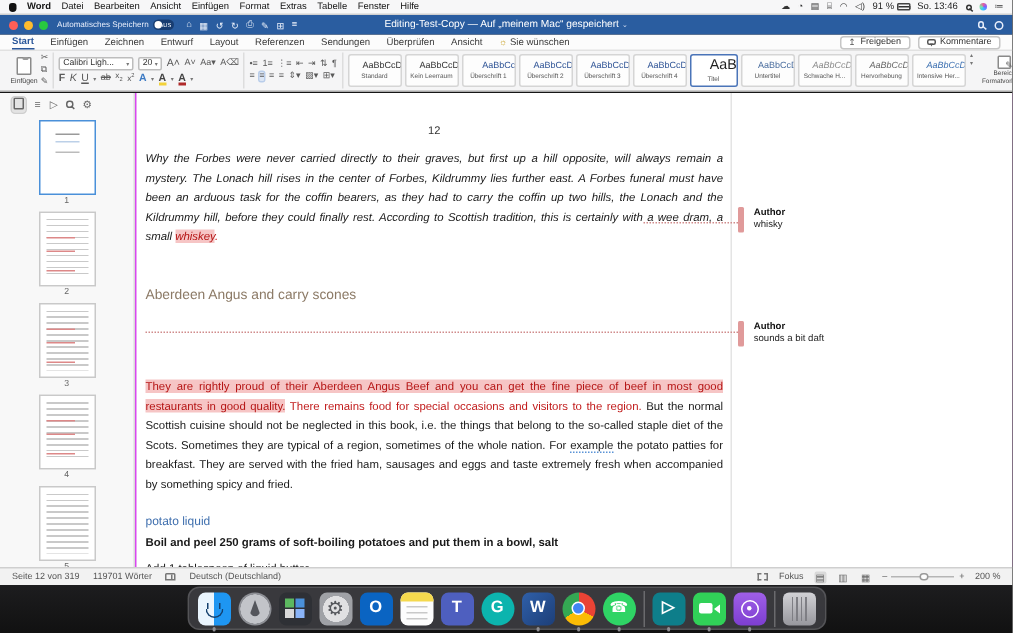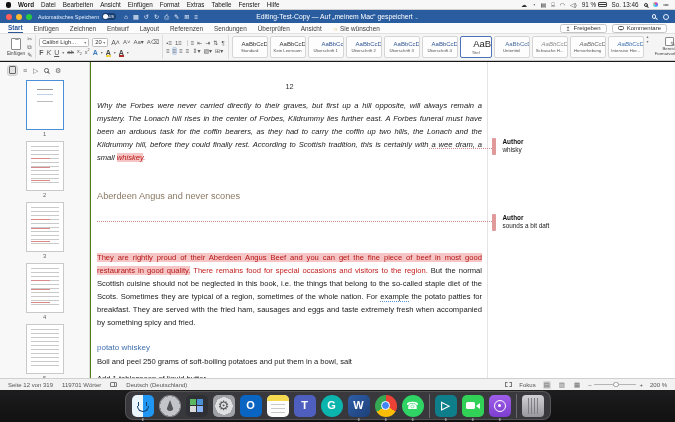--- a/index.html
+++ b/index.html
@@ -99,21 +99,21 @@
   .sk-subtle .prev { color:#8a8a8a; font-style:italic; }
   .sk-emphasis .prev { color:#666; font-style:italic; }
   .sk-intense .prev { color:#3b6fb0; font-style:italic; }
   .gal-exp { display:flex; flex-direction:column; font-size:4px; color:#777; line-height:1.2; }
   .pane-btn { display:flex; flex-direction:column; align-items:center; gap:1px; padding:0 3px; }
   .pane-ic { width:9px; height:9px; border:0.8px solid #8a8a8a; border-radius:1px; position:relative; background:#fff; }
   .pane-ic::after { content:"✎"; position:absolute; font-size:6px; color:#666; right:-2px; bottom:-2px; }
   .pane-lbl { font-size:4.3px; color:#444; text-align:center; line-height:1.15; }
 
   
-  .content { position:absolute; top:62px; left:0; right:0; height:316px; background:#4d7c0f; overflow:hidden; }
+  .content { position:absolute; top:62px; left:0; right:0; height:316px; background:#d946ef; overflow:hidden; }
 
   
   .thumbs { position:absolute; top:0; left:0; bottom:0; width:90px; background:#f8f8f8; border-right:1px solid #dadada; overflow:hidden; }
   .thumb-bar { height:16px; display:flex; align-items:center; gap:6px; padding:0 8px; font-size:7px; color:#666; }
   .tbar-ic { line-height:1; }
   .tbar-ic.sel { background:#e3e3e3; outline:1px solid #cfcfcf; border-radius:2px; padding:0 1px; }
   .pagedoc { width:7px; height:8px; border:0.8px solid #666; border-radius:1px; display:inline-block; }
   .mag-g { width:4.5px; height:4.5px; border:0.9px solid #666; border-radius:50%; position:relative; display:inline-block; }
   .mag-g::after { content:""; position:absolute; width:2.5px; height:0.9px; background:#666; right:-2px; bottom:-1px; transform:rotate(40deg); }
   .thumb-list { display:flex; flex-direction:column; align-items:center; gap:4px; padding-top:2px; }
@@ -130,21 +130,21 @@
   .docarea { position:absolute; left:91px; top:0; right:0; bottom:0; background:#fff; }
   .page-edge { position:absolute; left:396px; top:0; bottom:0; border-left:1px solid #e4e4e4; }
   .doc-text { position:absolute; left:6px; width:385px; top:0; bottom:0; font-size:7.6px; color:#1a1a1a; }
   .doc-text > div { position:absolute; left:0; width:385px; }
   .pageno { top:20px; text-align:center; font-size:7.4px; color:#333; }
   .para { text-align:justify; line-height:13px; }
   .p1 { top:37px;font-style:italic; }
   .h1 { top:129px; font-size:9.2px; color:#8c7a66; }
   .p2 { top:161px;margin-top:28px; }
   .h2 { top:281px; font-size:8px; color:#3f6fae; }
-  .r1 { top:293px; line-height:13px; }
+  .r1 { top:293px; line-height:13px;font-weight:bold; }
   .r2 { top:310px; line-height:13px; }
   .seg-normal { color:#1a1a1a; }
   .seg-red { color:#c11a1a; }
   .seg-mark-red { color:#b51515; background:#f6c5c5; }
   .seg-spell { color:#1a1a1a; border-bottom:1px dotted #5b93d6; }
 
   
   .dotline { position:absolute; border-top:1px dotted #d08b8b; height:0; }
   .dl1 { top:86px; left:338px; width:63px; }
   .dl2 { top:159px; left:6px; width:395px; }
@@ -481,23 +481,23 @@
           </div>
         </div>
     </div>
 
     <div class="docarea">
       <div class="page-edge"></div>
 
       <div class="doc-text">
         <div class="pageno">12</div>
         <div class="para p1"><span class="seg-normal">Why the Forbes were never carried directly to their graves, but first up a hill opposite, will always remain a mystery. The Lonach hill rises in the center of Forbes, Kildrummy lies further east. A Forbes funeral must have been an arduous task for the coffin bearers, as they had to carry the coffin up two hills, the Lonach and the Kildrummy hill, before they could finally rest. According to Scottish tradition, this is certainly with a wee dram, a small </span><span class="seg-mark-red">whiskey</span><span class="seg-red">.</span></div>
-        <div class="h1">Aberdeen Angus and never scones</div>
+        <div class="h1">Aberdeen Angus and carry scones</div>
         <div class="para p2"><span class="seg-mark-red">They are rightly proud of their Aberdeen Angus Beef and you can get the fine piece of beef in most good restaurants in good quality.</span><span class="seg-red"> There remains food for special occasions and visitors to the region.</span><span class="seg-normal"> But the normal Scottish cuisine should not be neglected in this book, i.e. the things that belong to the so-called staple diet of the Scots. Sometimes they are typical of a region, sometimes of the whole nation. For </span><span class="seg-spell">example</span><span class="seg-normal"> the potato patties for breakfast. They are served with the fried ham, sausages and eggs and taste extremely fresh when accompanied by something spicy and fried.</span></div>
-        <div class="h2">potato whiskey</div>
+        <div class="h2">potato liquid</div>
         <div class="r1">Boil and peel 250 grams of soft-boiling potatoes and put them in a bowl, salt</div>
         <div class="r2">Add 1 tablespoon of liquid butter</div>
       </div>
 
       <div class="dotline dl1"></div>
       <div class="dotline dl2"></div>
 
       <div class="comment cm1">
         <span class="cm-bar"></span>
         <span class="cm-body">

